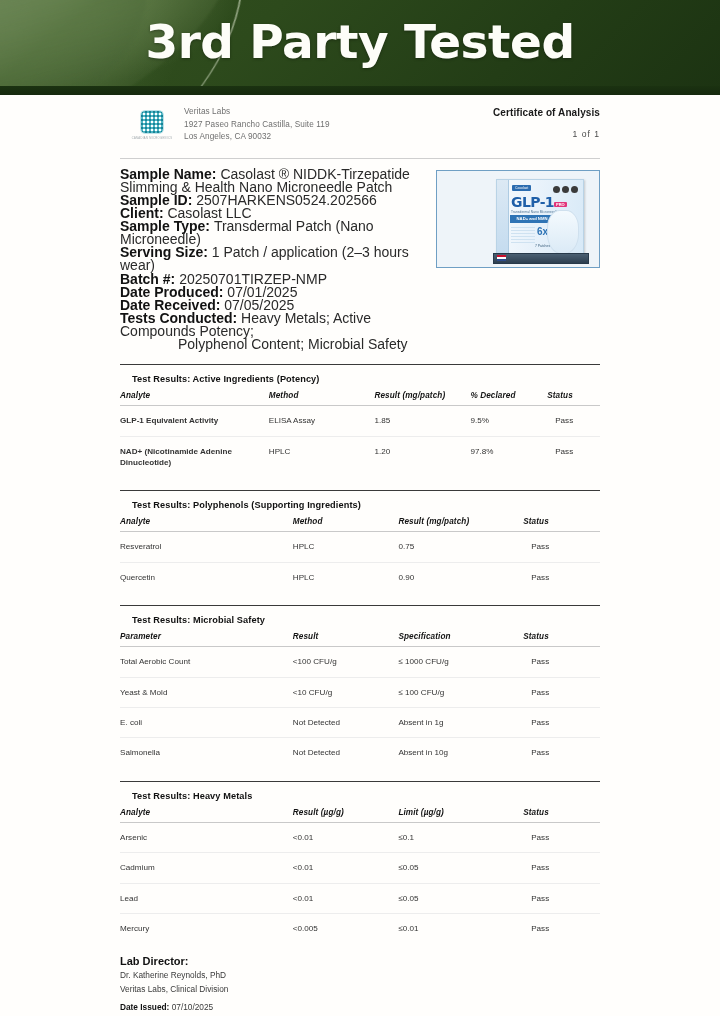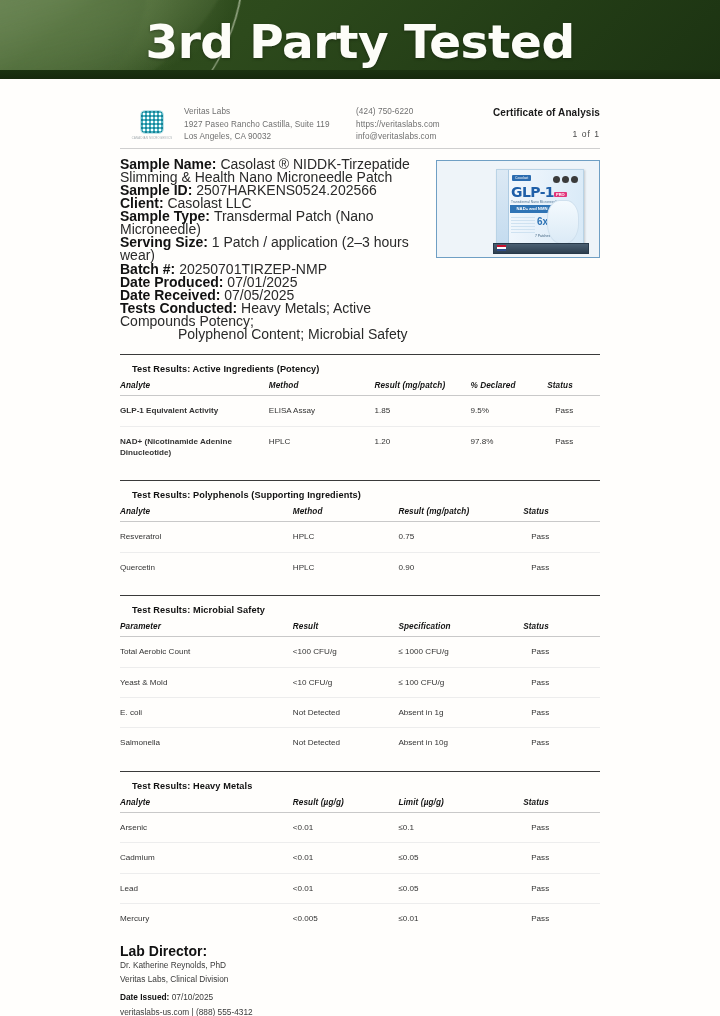--- a/index.html
+++ b/index.html
@@ -5,21 +5,21 @@
   html,body{margin:0;padding:0;}
   body{
     width:720px;height:1016px;background:#ffffff;
     font-family:"Liberation Sans", sans-serif;
     color:#1a1a1a;-webkit-font-smoothing:antialiased;overflow:hidden;
   }
   .page{position:relative;width:720px;height:1016px;background:#fffefc;overflow:hidden;}
 
   
   .banner{
-    position:relative;width:720px;height:79px;
+    position:relative;width:720px;height:95px;
     background:
       radial-gradient(ellipse 300px 160px at 8% -10%, rgba(150,175,120,.55), rgba(150,175,120,0) 60%),
       radial-gradient(ellipse 260px 200px at 2% 30%, rgba(110,140,90,.40), rgba(110,140,90,0) 65%),
       linear-gradient(135deg,#33501f 0%,#2d4a1c 35%,#233d16 70%,#1c3312 100%);
     overflow:hidden;
   }
   .leaf{
     position:absolute;left:-70px;top:-80px;width:330px;height:210px;
     background:linear-gradient(150deg, rgba(188,205,165,.75), rgba(104,133,78,.55) 45%, rgba(46,70,32,.15) 80%);
     border-radius:0 0 100% 0;
@@ -42,21 +42,21 @@
     font-size:47px;font-weight:bold;color:#fdfdf8;letter-spacing:-0.5px;
     text-shadow:0 1px 3px rgba(0,0,0,.35);
   }
   .banner-base{position:absolute;left:0;bottom:0;width:720px;height:9px;background:linear-gradient(#1b3211,#16290e);}
 
   
   .doc{position:absolute;left:0;top:97px;width:720px;}
   .inner{margin:0 auto;width:480px;padding-top:9px;}
 
   
-  .lab-head{display:flex;align-items:flex-start;padding-bottom:4px;border-bottom:1px solid #cfcfcf;}
+  .lab-head{display:flex;align-items:flex-start;padding-bottom:14px;border-bottom:1px solid #cfcfcf;}
   .logo-col{width:64px;padding-top:4px;}
   .logo-mark{width:22px;height:22px;margin:0 auto;border-radius:5px;
     background:
       repeating-linear-gradient(0deg,#4fb6c4 0 2px, #ffffff 2px 4px),
       repeating-linear-gradient(90deg,#4fb6c4 0 2px, #ffffff 2px 4px);
     background-blend-mode:multiply;border:1px solid #bfe3e8;}
   .logo-sub{margin-top:3px;text-align:center;font-size:2.6px;letter-spacing:.4px;color:#9aa3a8;white-space:nowrap;}
   .addr-col{width:172px;}
   .ct-col{width:120px;}
   .coa-col{flex:1;text-align:right;padding-top:1px;}
@@ -96,21 +96,21 @@
   .sec-title{font-size:9.2px;font-weight:bold;color:#111;padding:9px 0 7px 12px;letter-spacing:.1px;}
   table.rt{width:100%;border-collapse:collapse;}
   table.rt th{font-size:8.2px;font-weight:bold;color:#141414;text-align:left;padding:0 0 5px 0;letter-spacing:.1px;font-style:italic;}
   table.rt thead tr{border-bottom:1px solid #c9c9c9;}
   table.rt td{font-size:8.1px;color:#333;padding:9px 0 9px 0;border-bottom:1px solid #ededed;vertical-align:top;line-height:11.4px;}
   table.rt tbody tr:last-child td{border-bottom:none;}
   td.strong{font-weight:bold;color:#111;}
 
   
   .footer{padding-top:11px;}
-  .f-lab{font-size:14px;font-weight:bold;color:#111;line-height:14px;}
+  .f-lab{font-size:11px;font-weight:bold;color:#111;line-height:14px;}
   .f-line{font-size:8.3px;color:#3a3a3a;line-height:14px;}
   .f-date{font-size:8.3px;color:#3a3a3a;line-height:15px;padding-top:4px;}
   .f-date b{color:#111;margin-top:8px;}
 </style>
 </head>
 <body>
 
 <div class="page">
 
   <div class="banner">
@@ -126,25 +126,20 @@
 
       <div class="lab-head">
         <div class="logo-col">
           <div class="logo-mark"></div>
           <div class="logo-sub">CANADIAN  MICROGENICS</div>
         </div>
         <div class="addr-col">
           <div class="hline">Veritas Labs</div>
           <div class="hline">1927 Paseo Rancho Castilla, Suite 119</div>
           <div class="hline">Los Angeles, CA 90032</div>
-        </div>
-        <div class="ct-col">
-          <div class="hline">(424) 750-6220</div>
-          <div class="hline">https://veritaslabs.com</div>
-          <div class="hline">info@veritaslabs.com</div>
         </div>
         <div class="coa-col">
           <div class="coa-title">Certificate of Analysis</div>
           <div class="coa-page">1  of  1</div>
         </div>
       </div>
 
       <div class="sample-wrap">
         <div class="sample-info">
             <div class="srow"><b>Sample Name: </b><span>Casolast ® NIDDK-Tirzepatide Slimming &amp; Health Nano Microneedle Patch</span></div>

